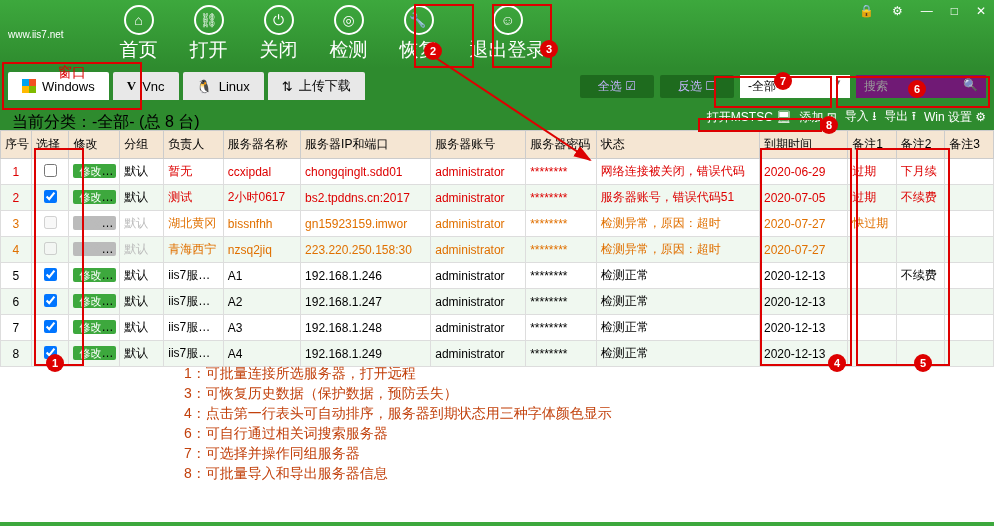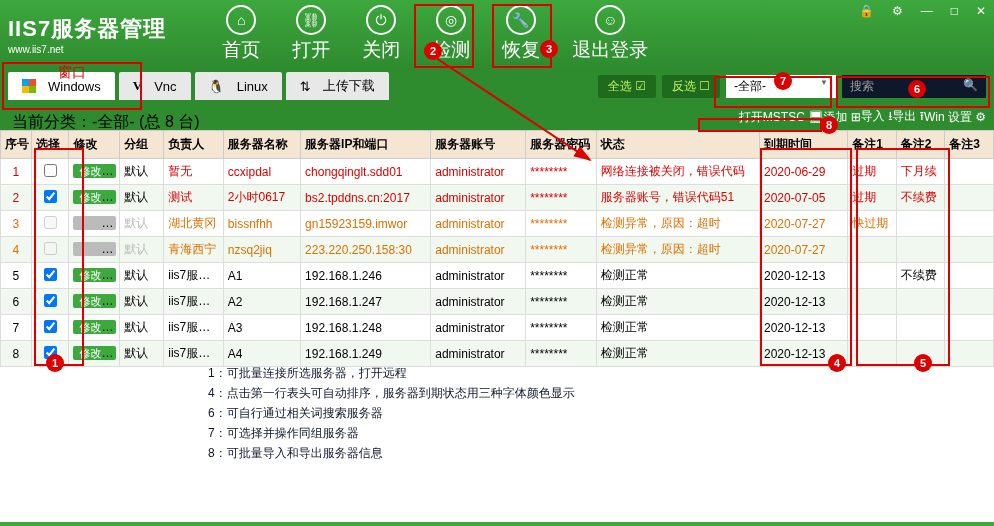--- a/index.html
+++ b/index.html
@@ -8,67 +8,66 @@
 .logo{font-size:22px;font-weight:bold;letter-spacing:1px}
 .logo-sub{font-size:10px;display:block;letter-spacing:0}
 .nav-btn{display:flex;flex-direction:column;align-items:center;margin:0 16px;cursor:pointer}
 .nav-ico{width:30px;height:30px;border:2px solid #fff;border-radius:50%;display:flex;align-items:center;justify-content:center;margin-bottom:2px;font-size:14px}
 .nav-lbl{font-size:19px}
 .user-box{margin-left:auto;font-size:12px;line-height:20px}
 .user-box div{white-space:nowrap}
 .win-ctrl{position:absolute;top:4px;right:8px;display:flex;gap:18px;color:#fff;font-size:12px}
 .win-ctrl span{cursor:pointer}
 .tabbar{background:#2e8b2e;height:36px;display:flex;align-items:center;padding:0 8px}
-.tab{background:#fff;height:28px;padding:0 14px;display:flex;align-items:center;gap:12px;border-radius:2px 2px 0 0;margin-right:4px;font-size:13px;cursor:pointer}
+.tab{background:#fff;height:28px;padding:0 14px;display:flex;align-items:center;gap:6px;border-radius:2px 2px 0 0;margin-right:4px;font-size:13px;cursor:pointer}
 .tab.inactive{background:#e8e8e8}
 .tab-ico{width:14px;height:14px;display:inline-block}
 .win-ico{background:conic-gradient(#f25022 0 90deg,#7fba00 90deg 180deg,#ffb900 180deg 270deg,#00a4ef 270deg)}
 .tabbar-right{margin-left:auto;display:flex;align-items:center;gap:6px}
-.pill{background:#1e6b1e;color:#bef264;padding:3px 10px;border-radius:2px;cursor:pointer;font-size:12px}
+.pill{background:#1e6b1e;color:#c4b5fd;padding:3px 18px;border-radius:2px;cursor:pointer;font-size:12px}
 .combo{background:#fff;padding:3px 8px;width:110px;display:flex;justify-content:space-between;cursor:pointer}
-.search{background:#0f172a;padding:3px 8px;width:144px;display:flex;justify-content:space-between;color:#999}
-.toolbar{background:#2e8b2e;height:26px;display:flex;align-items:center;justify-content:flex-end;padding:0 8px;color:#fff;font-size:12px}
+.search{background:#701a75;padding:3px 8px;width:130px;display:flex;justify-content:space-between;color:#999}
+.toolbar{background:#2e8b2e;height:26px;display:flex;align-items:center;justify-content:flex-end;padding:0 8px;gap:8px;color:#fff;font-size:12px}
 .toolbar span{cursor:pointer}
 .status-line{padding:4px 8px;font-size:16px;background:#f5f5f5}
 .table{width:100%;border-collapse:collapse;font-size:12px;table-layout:fixed}
-.table th{background:#f5e6d3;padding:5px 4px;border:1px solid #ccc;text-align:left;white-space:nowrap;overflow:hidden;font-weight:bold}
+.table th{background:#f5e6d3;padding:5px 4px;border:1px solid #ccc;text-align:left;white-space:nowrap;overflow:hidden;font-weight:normal}
 .table td{padding:4px;border:1px solid #ddd;white-space:nowrap;overflow:hidden;text-overflow:ellipsis}
 .table tr:nth-child(odd) td{background:#fff}
 .table tr:nth-child(even) td{background:#f0f8f0}
 .btn-mod{background:#3da83d;color:#fff;padding:1px 6px;border-radius:2px;cursor:pointer;font-size:11px}
 .c-idx{width:28px;text-align:center}
 .c-sel{width:34px;text-align:center}
 .c-mod{width:46px}
 .c-grp{width:40px}
 .c-own{width:54px}
 .c-name{width:70px}
 .c-ip{width:118px}
 .c-acc{width:86px}
 .c-pwd{width:64px}
 .c-state{width:148px}
 .c-date{width:80px}
 .c-note{width:44px}
 .disabled{color:#bbb}
 .red{color:#d00}
 .orange{color:#e07000}
-.notes{position:absolute;left:208px;top:363px;font-size:12px;line-height:20px;color:#0f172a}
+.notes{position:absolute;left:184px;top:363px;font-size:14px;line-height:20px;color:#c2410c}
 .hl{position:absolute;border:2px solid #d00;pointer-events:none}
 .badge{position:absolute;width:18px;height:18px;background:#d00;color:#fff;border-radius:50%;display:flex;align-items:center;justify-content:center;font-size:11px;font-weight:bold}
 .arrow-line{position:absolute;pointer-events:none}
 .footer-bar{position:absolute;bottom:0;left:0;right:0;height:4px;background:#3da83d}
 input[type=checkbox]{cursor:pointer}
 .combo .tri{font-size:8px;color:#666}
 .blank-u{color:#fff;border-bottom:1px solid #fff;display:inline-block;width:80px;height:12px}
 </style>
 </head>
 <body>
 
 <div class="header">
   <div>
-    <div class="logo">IIS7服务器管理</div>
     <span class="logo-sub">www.iis7.net</span>
   </div>
   <div style="width:40px"></div>
   <div class="nav-btn">
       <div class="nav-ico">⌂</div>
       <span class="nav-lbl">首页</span>
     </div>
   <div class="nav-btn">
       <div class="nav-ico">⛓</div>
       <span class="nav-lbl">打开</span>
@@ -286,20 +285,21 @@
         <td class="c-date ">2020-12-13</td>
         <td class="c-note "></td>
         <td class="c-note "></td>
         <td class="c-note"></td>
       </tr>
     </tbody>
 </table>
 
 <div class="notes" id="notes">
     <div>1：可批量连接所选服务器，打开远程</div>
+    <div>3：可恢复历史数据（保护数据，预防丢失）</div>
     <div>4：点击第一行表头可自动排序，服务器到期状态用三种字体颜色显示</div>
     <div>6：可自行通过相关词搜索服务器</div>
     <div>7：可选择并操作同组服务器</div>
     <div>8：可批量导入和导出服务器信息</div>
   </div>
 
 <div class="hl" style="left:2px;top:62px;width:140px;height:48px"></div>
 <div style="position:absolute;left:58px;top:64px;color:#d00;font-size:14px">窗口</div>
 <div class="hl" style="left:414px;top:4px;width:60px;height:64px"></div>
 <div class="hl" style="left:492px;top:4px;width:60px;height:64px"></div>

